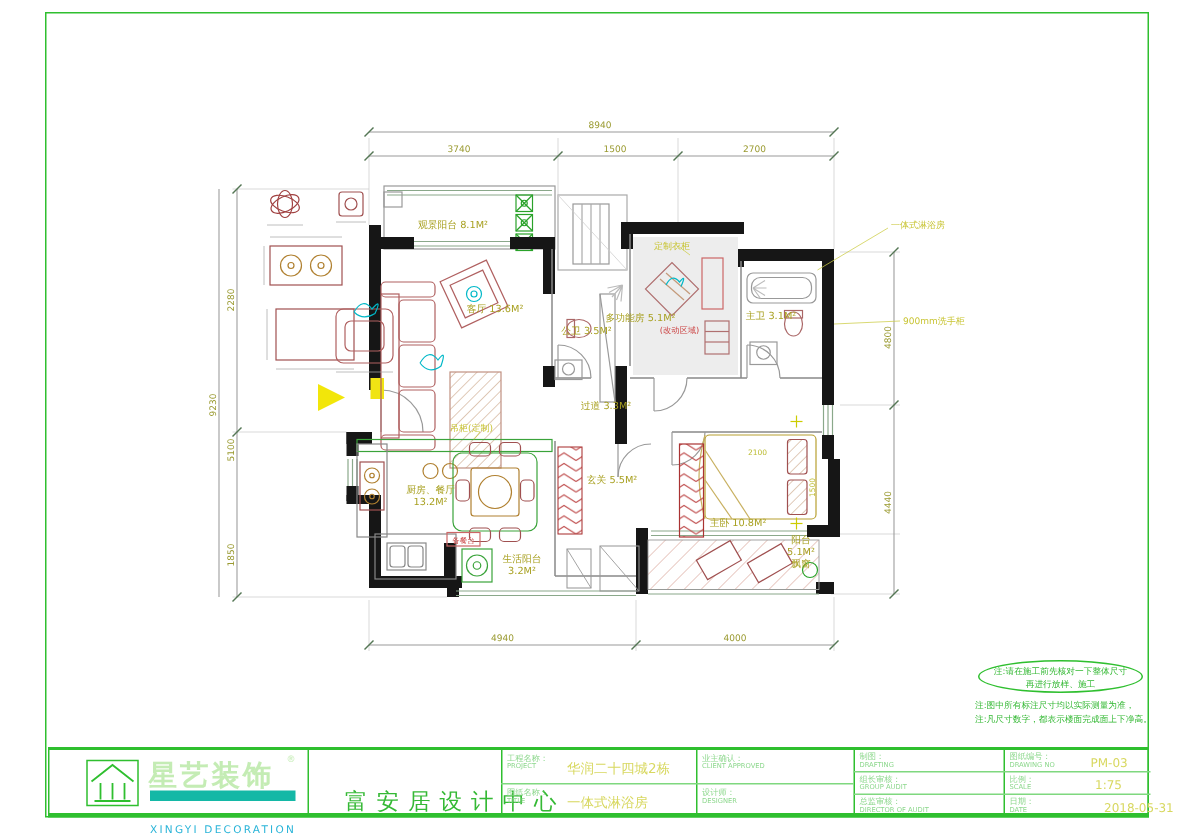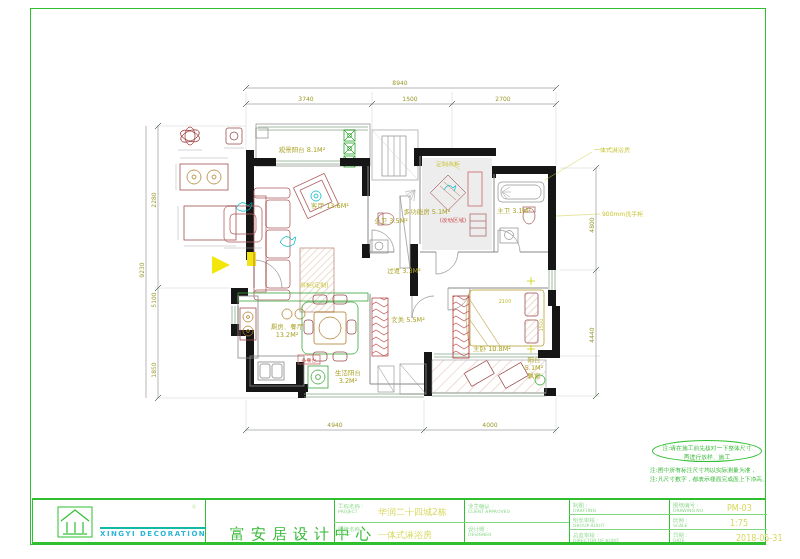--- a/index.html
+++ b/index.html
@@ -16,21 +16,21 @@
   
   #title-block{left:32px;top:498px;width:734px;height:47px;box-sizing:border-box;
      border-top:2px solid #2fbf2f;border-bottom:3px solid #2fbf2f;border-left:1px solid #2fbf2f;border-right:1px solid #2fbf2f;}
   .vdiv{position:absolute;top:0;width:1px;height:100%;background:#2fbf2f;}
   .hdiv{position:absolute;height:1px;background:#7fd87f;}
   .tb-label{position:absolute;color:#8ed88e;font-size:5.5px;line-height:1.15;}
   .tb-label .en{font-size:4.5px;display:block;}
   .tb-value{position:absolute;color:#d8d860;font-size:8px;white-space:nowrap;}
   .logo-cn{position:absolute;color:#c4ecb4;font-size:19px;font-weight:bold;letter-spacing:2px;}
   .logo-reg{position:absolute;color:#c4ecb4;font-size:6px;}
-  .logo-en{position:absolute;color:#2ab4d8;font-size:7px;font-weight:bold;letter-spacing:1.5px;border-top:2px solid #14b8a6;padding-top:1px;}
+  .logo-en{position:absolute;color:#2ab4d8;font-size:7px;font-weight:normal;letter-spacing:1.5px;border-top:7px solid #14b8a6;padding-top:15px;}
   .company1{position:absolute;color:#35b935;font-size:11.5px;font-weight:bold;white-space:nowrap;}
   .company2{position:absolute;color:#35b935;font-size:15px;font-weight:normal;letter-spacing:6px;white-space:nowrap;}
   
   #note-oval{left:652px;top:440px;width:110px;height:22px;border:1px solid #2fbf2f;border-radius:50%;
      color:#35b935;font-size:5.8px;text-align:center;line-height:1.5;padding-top:3px;box-sizing:border-box;}
   .note-line{position:absolute;color:#35b935;font-size:5.8px;white-space:nowrap;}
 </style>
 </head>
 <body>
 
@@ -443,20 +443,21 @@
     <div class="hdiv" style="left:536px;top:29px;width:198px"></div>
 
     <svg class="abs" style="left:24px;top:6px" width="36" height="32" viewBox="0 0 36 32">
       <rect x="1" y="1" width="34" height="30" fill="none" stroke="#2fbf2f" stroke-width="1"></rect>
       <path d="M4,15 L18,4 L32,15" fill="none" stroke="#2fbf2f" stroke-width="1.2"></path>
       <line x1="10" y1="16" x2="10" y2="27" stroke="#2fbf2f" stroke-width="1.2"></line>
       <line x1="18" y1="16" x2="18" y2="27" stroke="#2fbf2f" stroke-width="1.2"></line>
       <line x1="26" y1="16" x2="26" y2="27" stroke="#2fbf2f" stroke-width="1.2"></line>
       <line x1="6" y1="28" x2="30" y2="28" stroke="#2fbf2f" stroke-width="1.2"></line>
     </svg>
+    <div class="logo-cn" style="left:66px;top:4px">星艺装饰</div>
     <div class="logo-reg" style="left:158px;top:3px">®</div>
     <div class="logo-en" style="left:67px;top:27px">XINGYI DECORATION</div>
     <div class="company2" style="left:197px;top:25px">富安居设计中心</div>
 
     <div class="tb-label" style="left:305px;top:3px"><span>工程名称：</span><span class="en">PROJECT</span></div>
     <div class="tb-value" style="left:345px;top:6px;font-size:9px">华润二十四城2栋</div>
     <div class="tb-label" style="left:305px;top:26px"><span>图纸名称：</span><span class="en">TITLE</span></div>
     <div class="tb-value" style="left:345px;top:29px;font-size:9px">一体式淋浴房</div>
 
     <div class="tb-label" style="left:435px;top:3px"><span>业主确认：</span><span class="en">CLIENT APPROVED</span></div>

